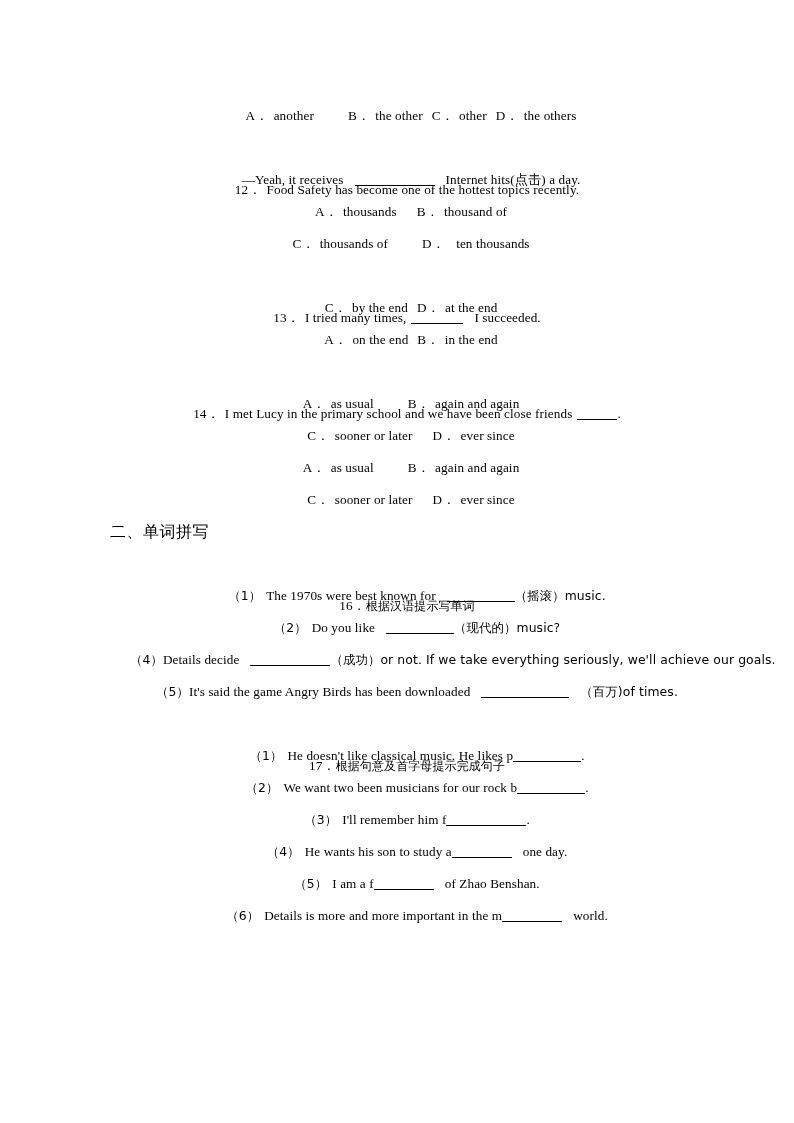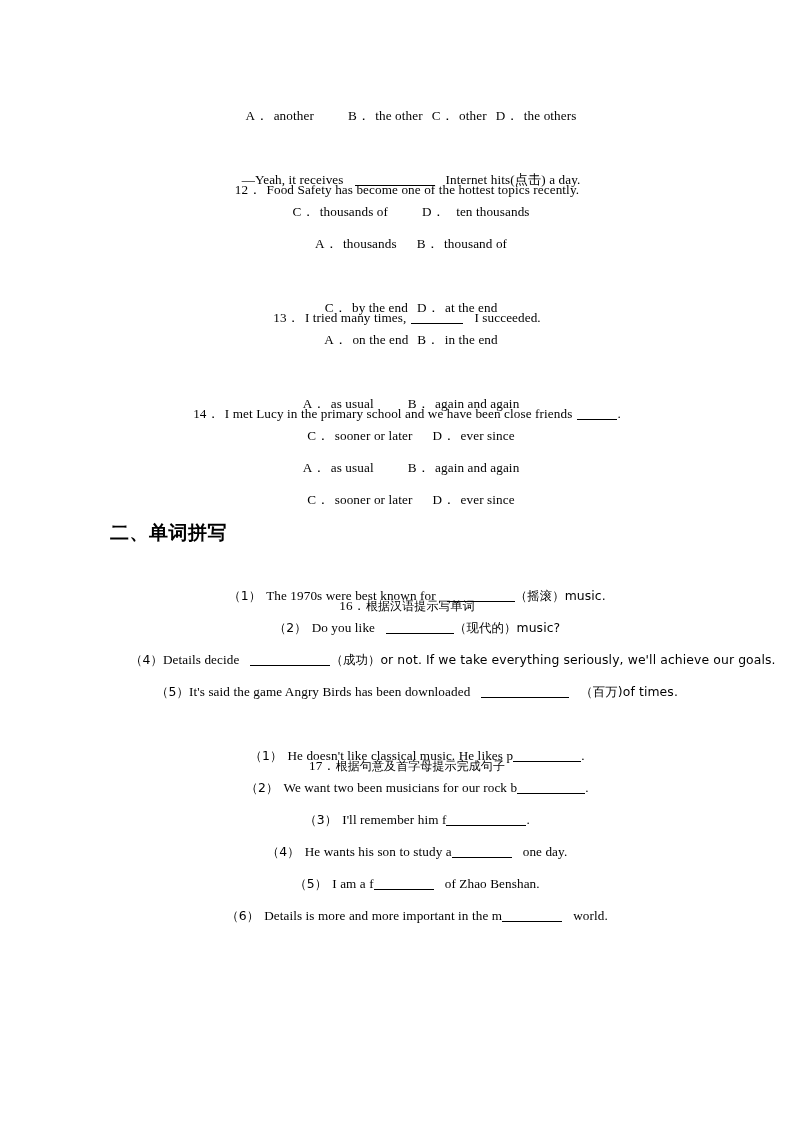--- a/index.html
+++ b/index.html
@@ -68,22 +68,22 @@
   }
   .b-xs { width: 40px; }
   .b-s  { width: 52px; }
   .b-m  { width: 60px; }
   .b-l  { width: 68px; }
   .b-xl { width: 80px; }
   .b-xxl{ width: 88px; }
   
   .section-head {
     font-family: "DejaVu Sans", "Liberation Sans", sans-serif;
-    font-weight: bold;
-    font-size: 19px;
+    font-weight: normal;
+    font-size: 16px;
     line-height: 32px;
     height: 32px;
     letter-spacing: 0.5px;
   }
   .cjk {
     font-family: "DejaVu Sans", "Liberation Sans", sans-serif;
     font-size: 12.4px;
   }
   .cjk-q {
     font-family: "DejaVu Sans", "Liberation Sans", sans-serif;
@@ -101,24 +101,24 @@
     <span class="opt"><span class="lbl">A．</span><span class="sp"></span><span>another</span></span><span class="gap-lg"></span><span class="opt"><span class="lbl">B．</span><span class="sp"></span><span>the other</span></span><span class="gap-sm"></span><span class="opt"><span class="lbl">C．</span><span class="sp"></span><span>other</span></span><span class="gap-sm"></span><span class="opt"><span class="lbl">D．</span><span class="sp"></span><span>the others</span></span>
   </div>
 
   <div class="line q">
     <span class="num">12．</span><span class="sp"></span><span>Food Safety has become one of the hottest topics recently.</span>
   </div>
   <div class="line indent">
     <span>—Yeah, it receives</span><span class="sp2"></span><span class="blank b-xl"></span><span class="sp2"></span><span>Internet hits(点击) a day.</span>
   </div>
   <div class="line indent">
-    <span class="opt"><span class="lbl">C．</span><span class="sp"></span><span>thousands of</span></span><span class="gap-lg"></span><span class="opt"><span class="lbl">D．</span><span class="sp2"></span><span>ten thousands</span></span>
+    <span class="opt"><span class="lbl">A．</span><span class="sp"></span><span>thousands</span></span><span class="gap-md"></span><span class="opt"><span class="lbl">B．</span><span class="sp"></span><span>thousand of</span></span>
   </div>
   <div class="line indent">
-    <span class="opt"><span class="lbl">A．</span><span class="sp"></span><span>thousands</span></span><span class="gap-md"></span><span class="opt"><span class="lbl">B．</span><span class="sp"></span><span>thousand of</span></span>
+    <span class="opt"><span class="lbl">C．</span><span class="sp"></span><span>thousands of</span></span><span class="gap-lg"></span><span class="opt"><span class="lbl">D．</span><span class="sp2"></span><span>ten thousands</span></span>
   </div>
 
   <div class="line q">
     <span class="num">13．</span><span class="sp"></span><span>I tried many times,</span><span class="sp"></span><span class="blank b-s"></span><span class="sp2"></span><span>I succeeded.</span>
   </div>
   <div class="line indent">
     <span class="opt"><span class="lbl">C．</span><span class="sp"></span><span>by the end</span></span><span class="gap-sm"></span><span class="opt"><span class="lbl">D．</span><span class="sp"></span><span>at the end</span></span>
   </div>
   <div class="line indent">
     <span class="opt"><span class="lbl">A．</span><span class="sp"></span><span>on the end</span></span><span class="gap-sm"></span><span class="opt"><span class="lbl">B．</span><span class="sp"></span><span>in the end</span></span>

